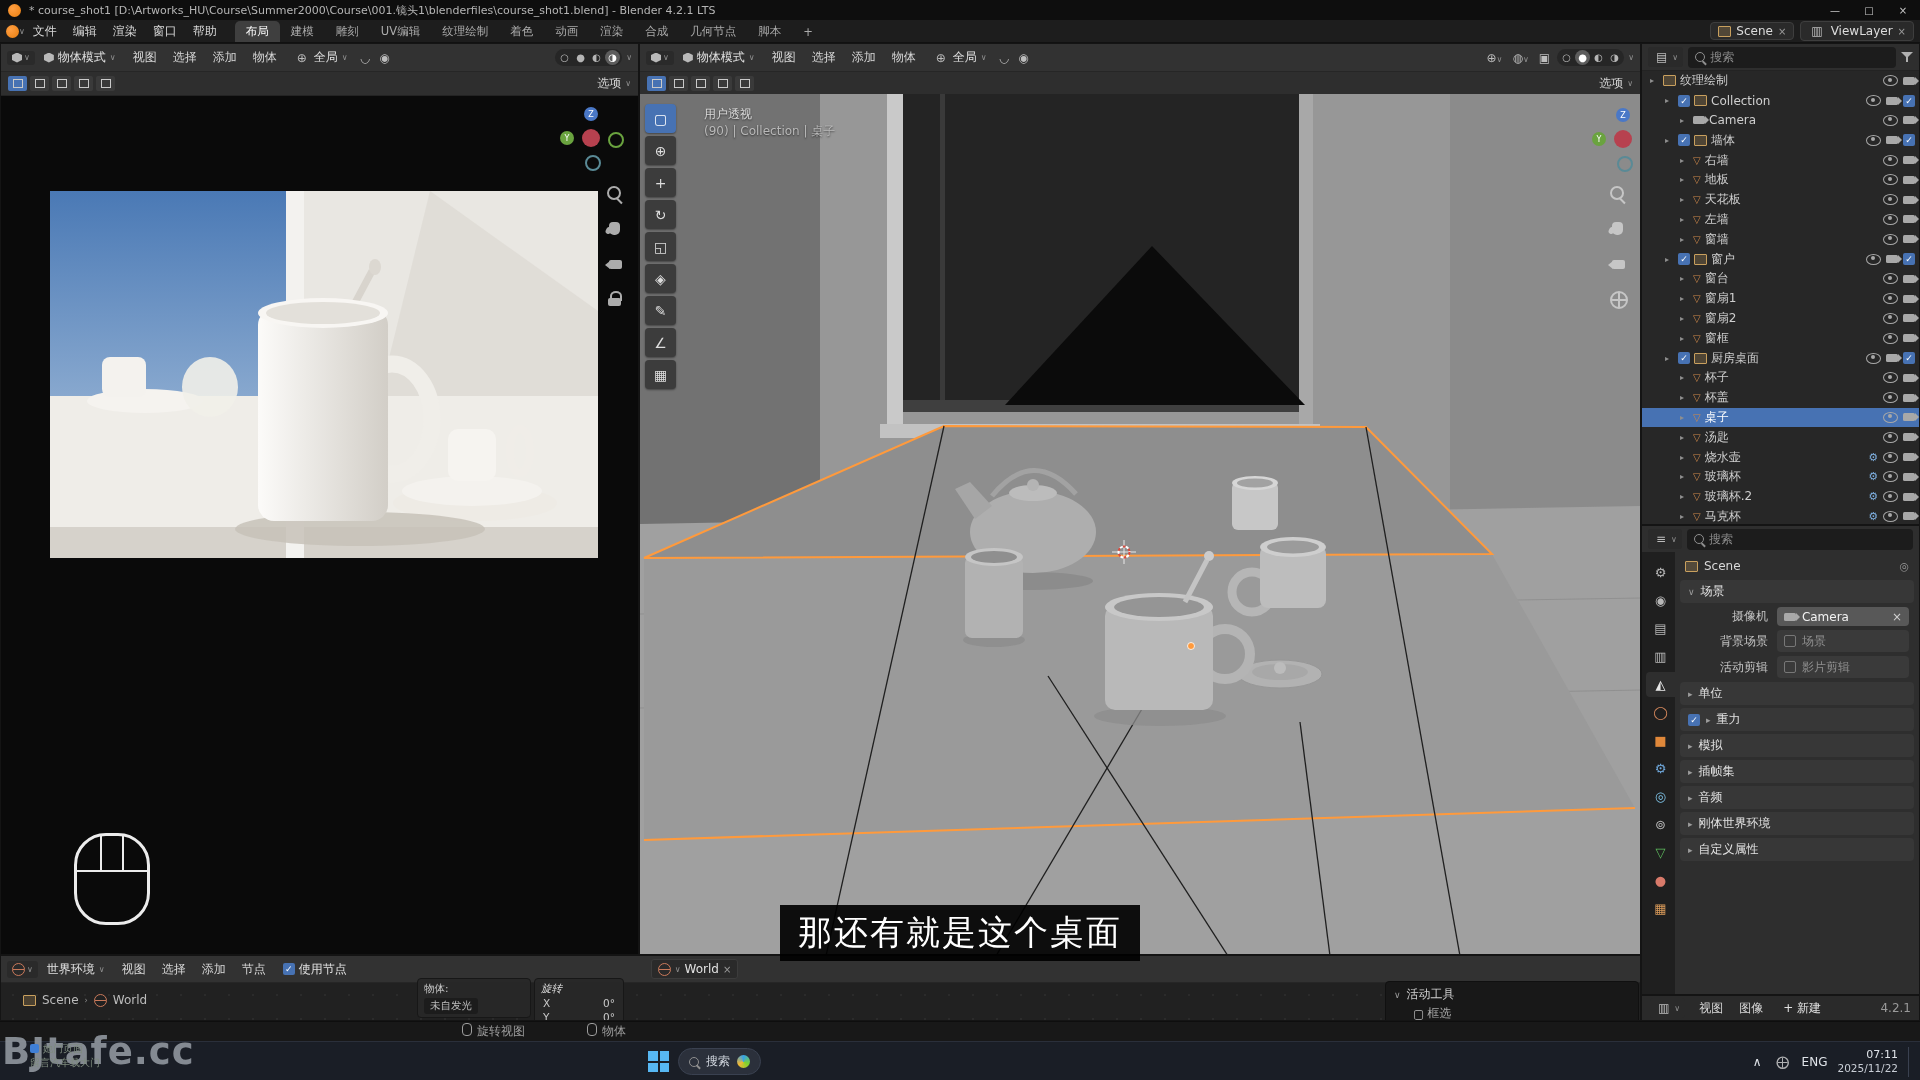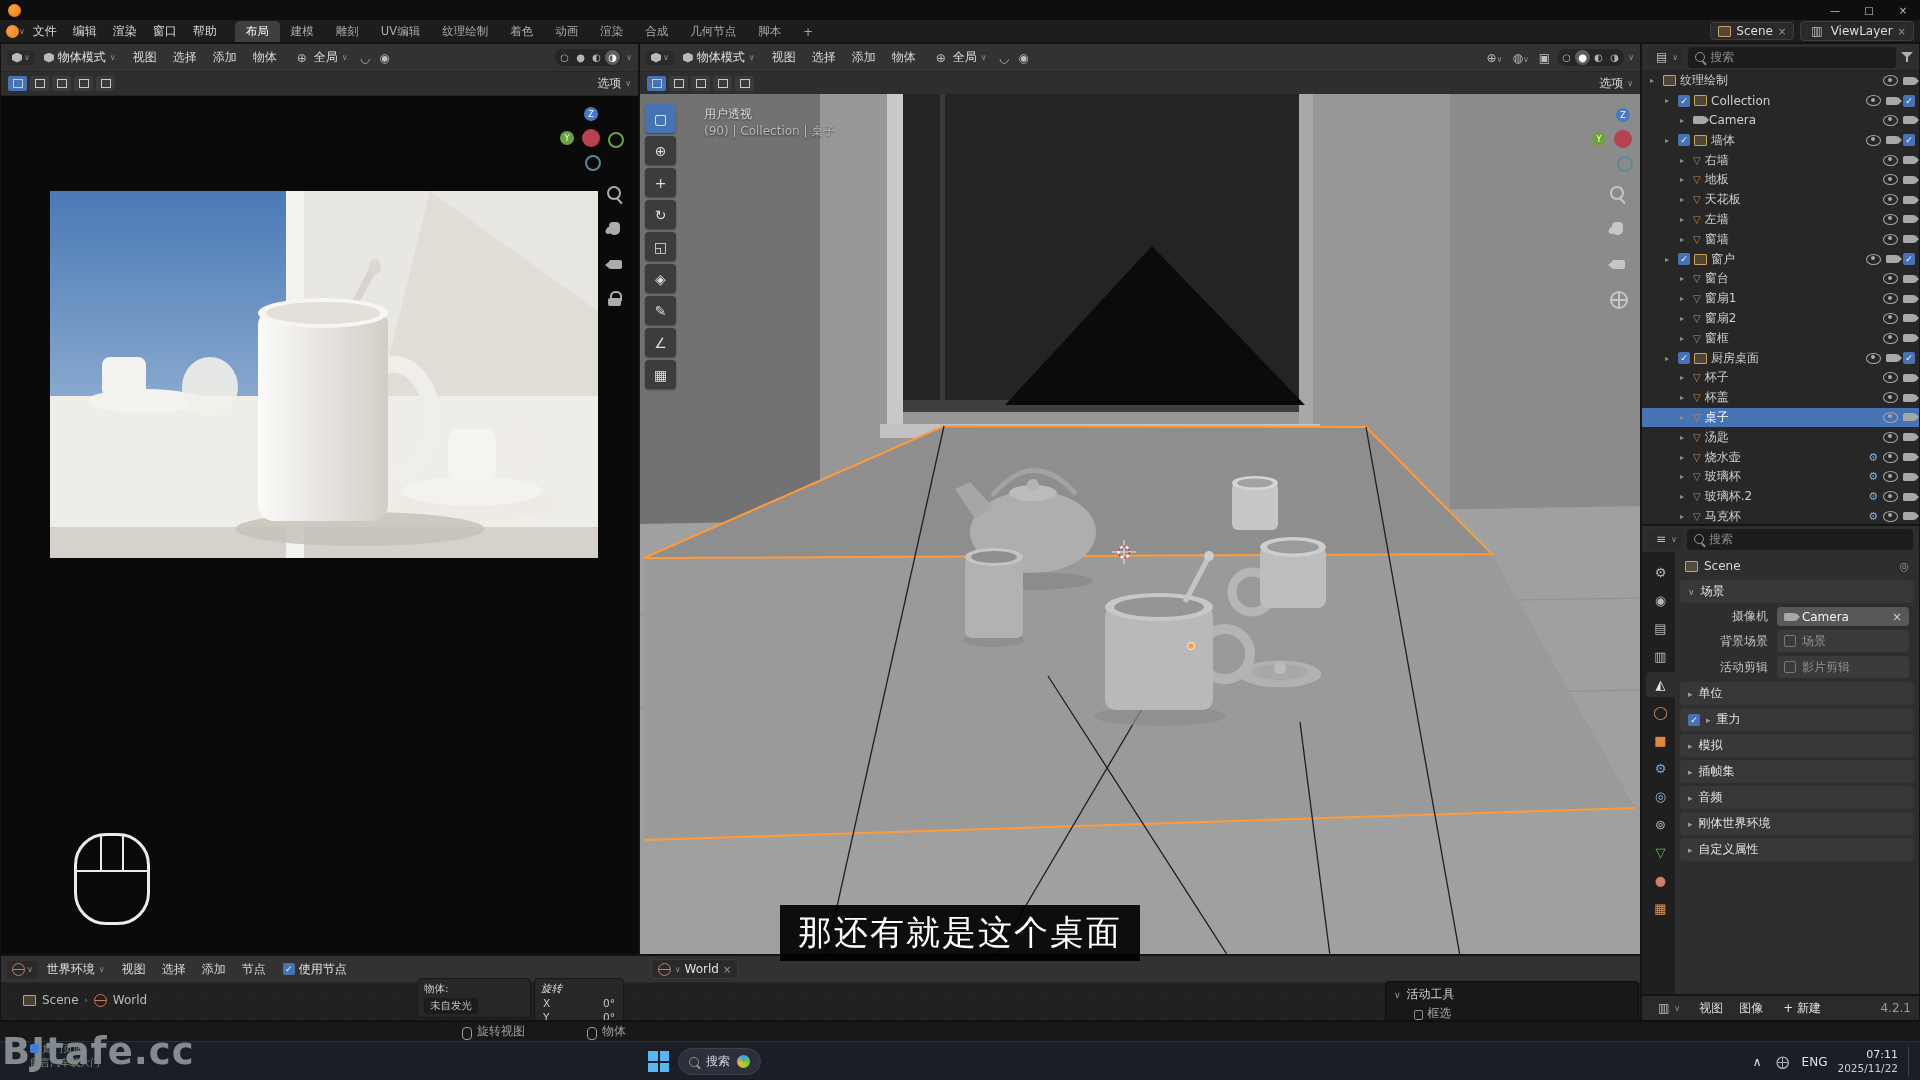--- a/index.html
+++ b/index.html
@@ -116,21 +116,21 @@
   .atpanel{position:absolute;background:rgba(24,24,24,.96);border:1px solid #101010;border-radius:4px;color:#cfcfcf;padding:4px 8px;z-index:9;}
   .globe{width:11px;height:11px;border:1.5px solid #c9795a;border-radius:50%;background:linear-gradient(#0000 45%,#c9795a 45% 55%,#0000 55%);flex:none;}
 
   
   #brstrip{background:#2a2a2a;display:flex;align-items:center;gap:6px;padding:0 8px;box-sizing:border-box;}
   .ver{margin-left:auto;color:#9a9a9a;}
 
   
   #statusbar{left:0;top:1021px;width:1920px;height:20px;background:#181818;border-top:1px solid #0e0e0e;display:flex;align-items:center;color:#9d9d9d;padding-left:450px;gap:50px;box-sizing:border-box;}
   .mico{width:8px;height:11px;border:1.2px solid #9d9d9d;border-radius:4px;display:inline-block;margin-right:5px;vertical-align:-2px;}
-  .hintg{display:flex;align-items:flex-end;white-space:nowrap;padding-left:12px;}
+  .hintg{display:flex;align-items:flex-start;white-space:nowrap;padding-left:12px;}
 
   
   #taskbar{left:0;top:1041px;width:1920px;height:39px;background:#1a1e26;border-top:1px solid #2a2f3a;z-index:30;}
   .tbcenter{position:absolute;left:648px;top:0;height:39px;display:flex;align-items:center;gap:9px;}
   .winlogo{width:21px;height:21px;display:grid;grid-template-columns:1fr 1fr;grid-template-rows:1fr 1fr;gap:2px;}
   .winlogo i{background:#57b7f2;}
   .tsearch{display:flex;align-items:center;gap:7px;background:#2b303b;border:1px solid #3a4150;border-radius:14px;height:25px;padding:0 10px;color:#cfd4dc;white-space:nowrap;}
   .bingdot{width:13px;height:13px;border-radius:50%;background:conic-gradient(#35a3e8,#7fd42a,#f2b736,#35a3e8);}
   .tbico{width:24px;height:24px;border-radius:6px;flex:none;display:flex;align-items:center;justify-content:center;color:#cdd6ff;font-size:10px;font-weight:bold;}
   .tbico.chrome{border-radius:50%;background:conic-gradient(#ea4335 0 120deg,#4285f4 120deg 240deg,#34a853 240deg 360deg);position:relative;}
@@ -145,20 +145,21 @@
   .recover{position:absolute;left:30px;top:1042px;z-index:51;font-size:10px;color:#7d8a7d;line-height:1.35;}
   .recover .ric{display:inline-block;width:9px;height:9px;background:#3f7fd6;border-radius:2px;margin-right:4px;vertical-align:-1px;}
 </style>
 </head>
 <body>
 
 <div id="root">
 
   <div class="abs titlebar">
     <span class="blogo"></span>
+    <span>* course_shot1 [D:\Artworks_HU\Course\Summer2000\Course\001.镜头1\blenderfiles\course_shot1.blend] - Blender 4.2.1 LTS</span>
     <div class="winbtns">
       <span class="winbtn">—</span>
       <span class="winbtn">□</span>
       <span class="winbtn">×</span>
     </div>
   </div>
 
   <div class="abs topbar">
     <span class="blogo"></span>
     <span class="caret">∨</span>

